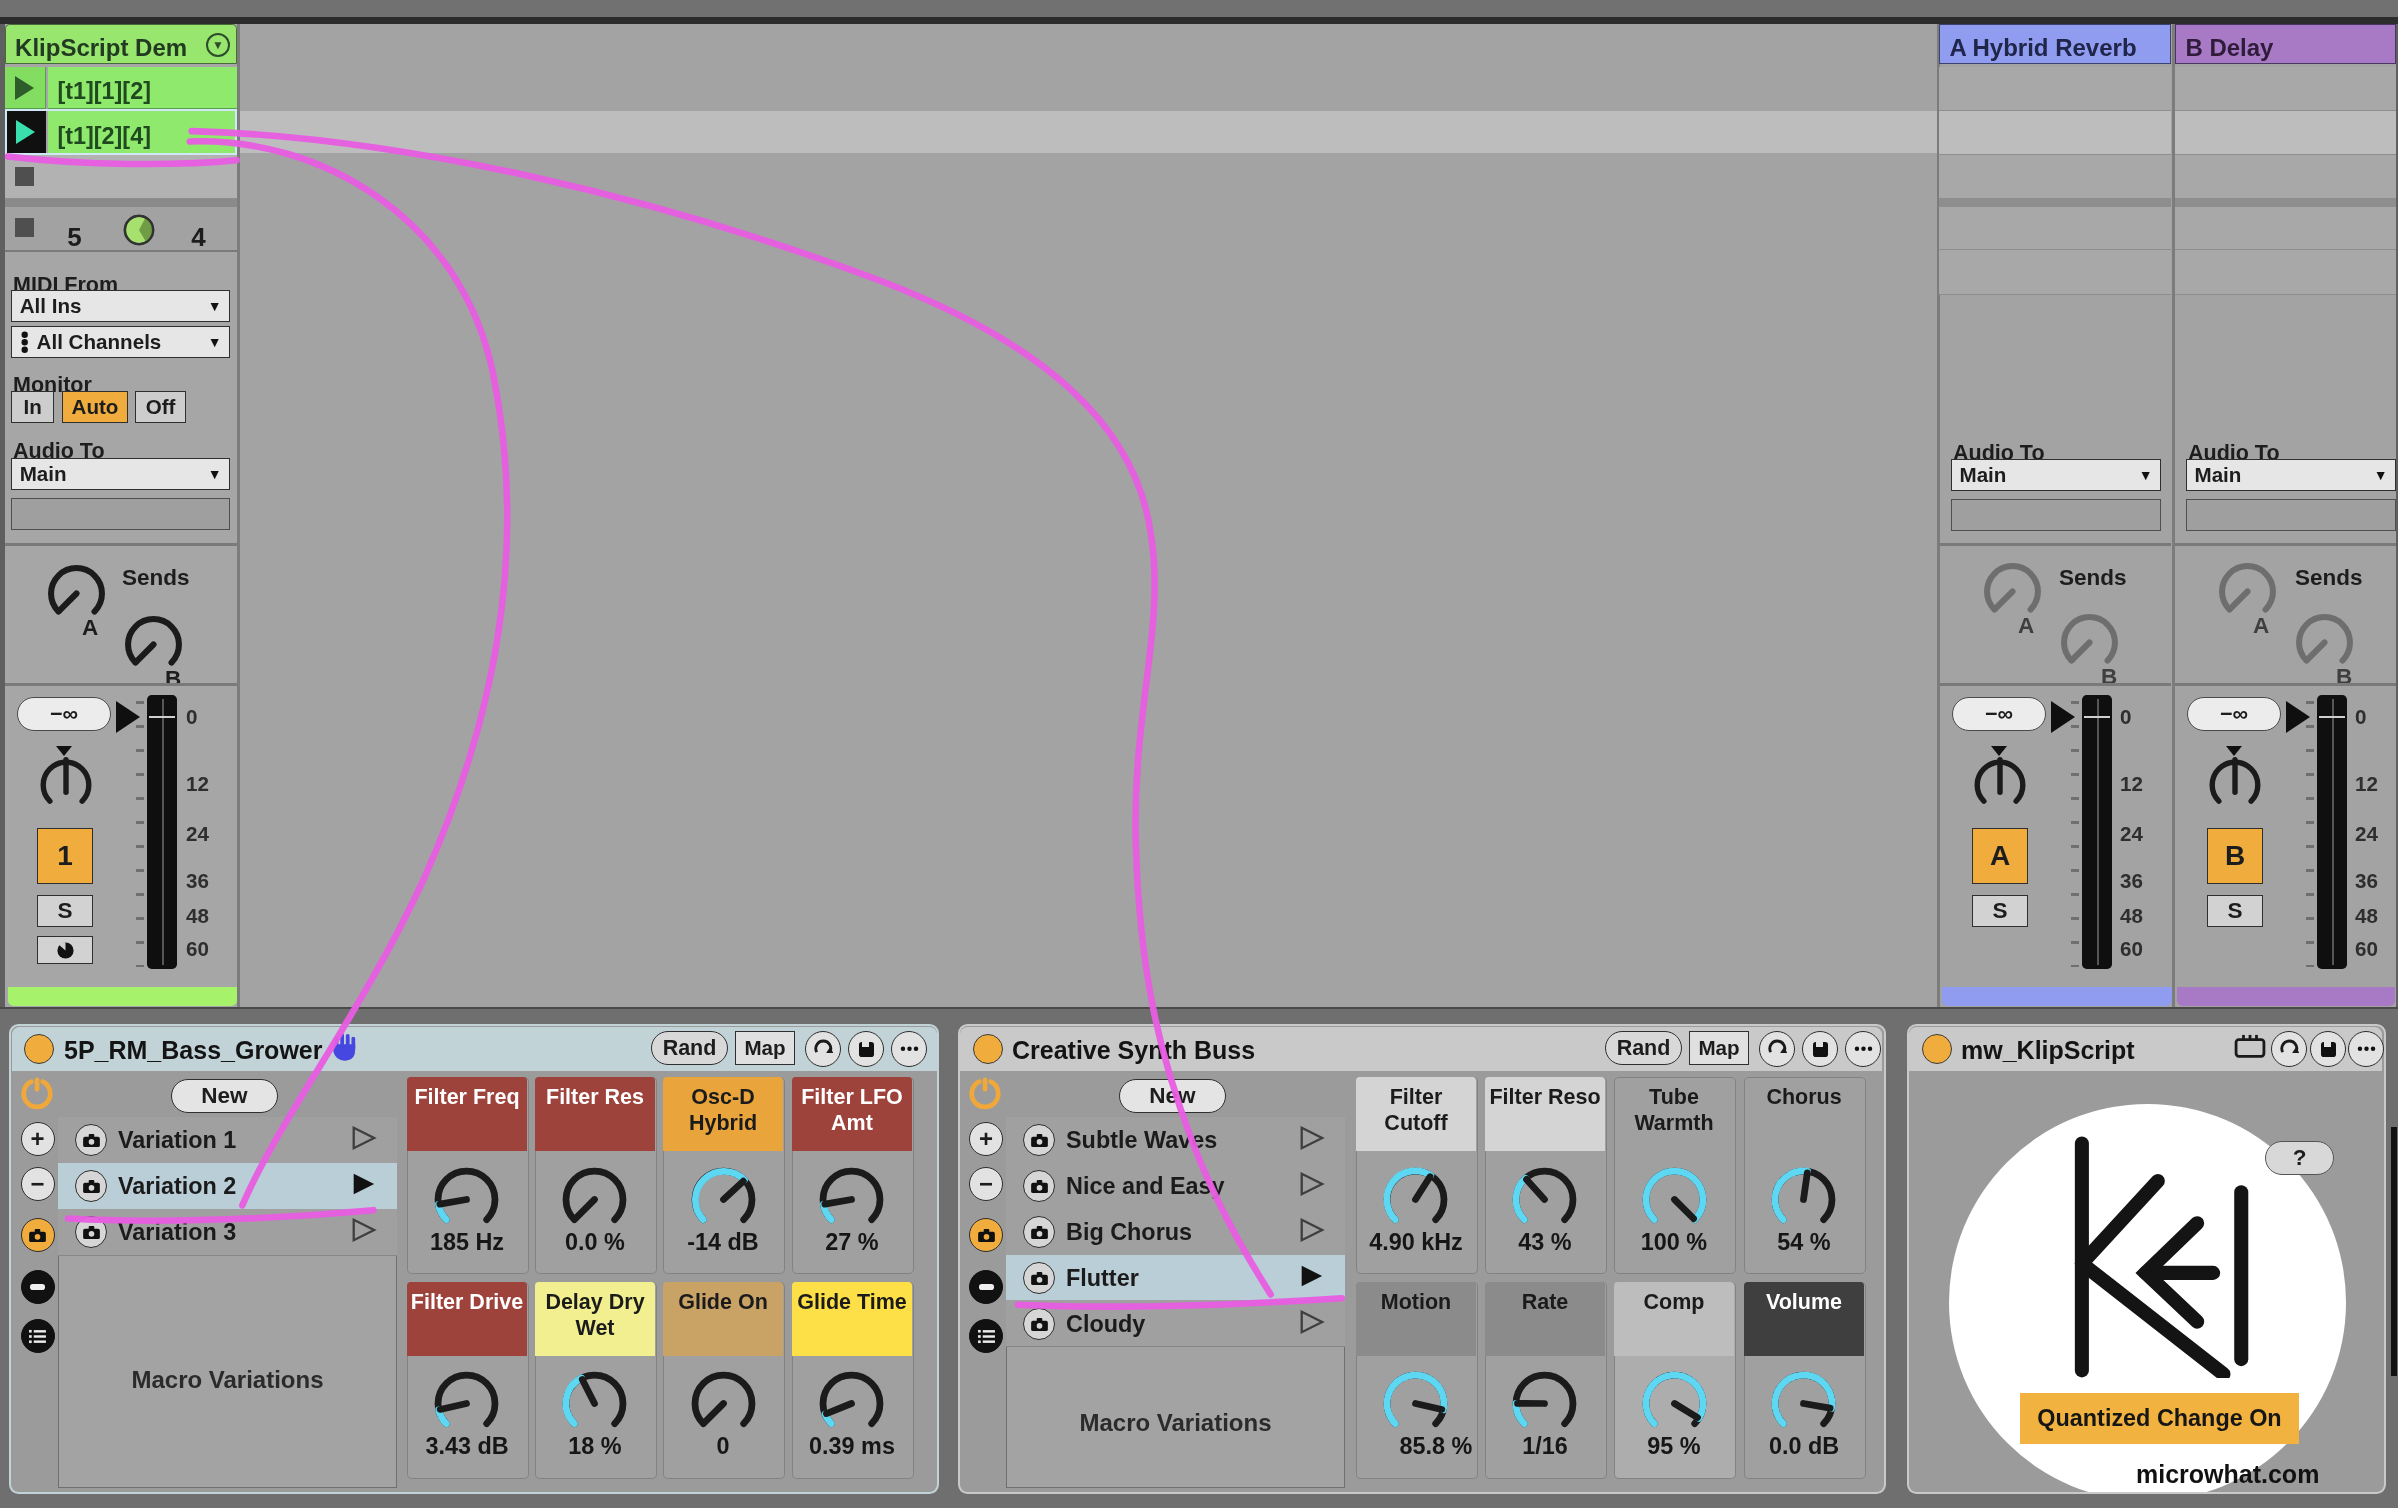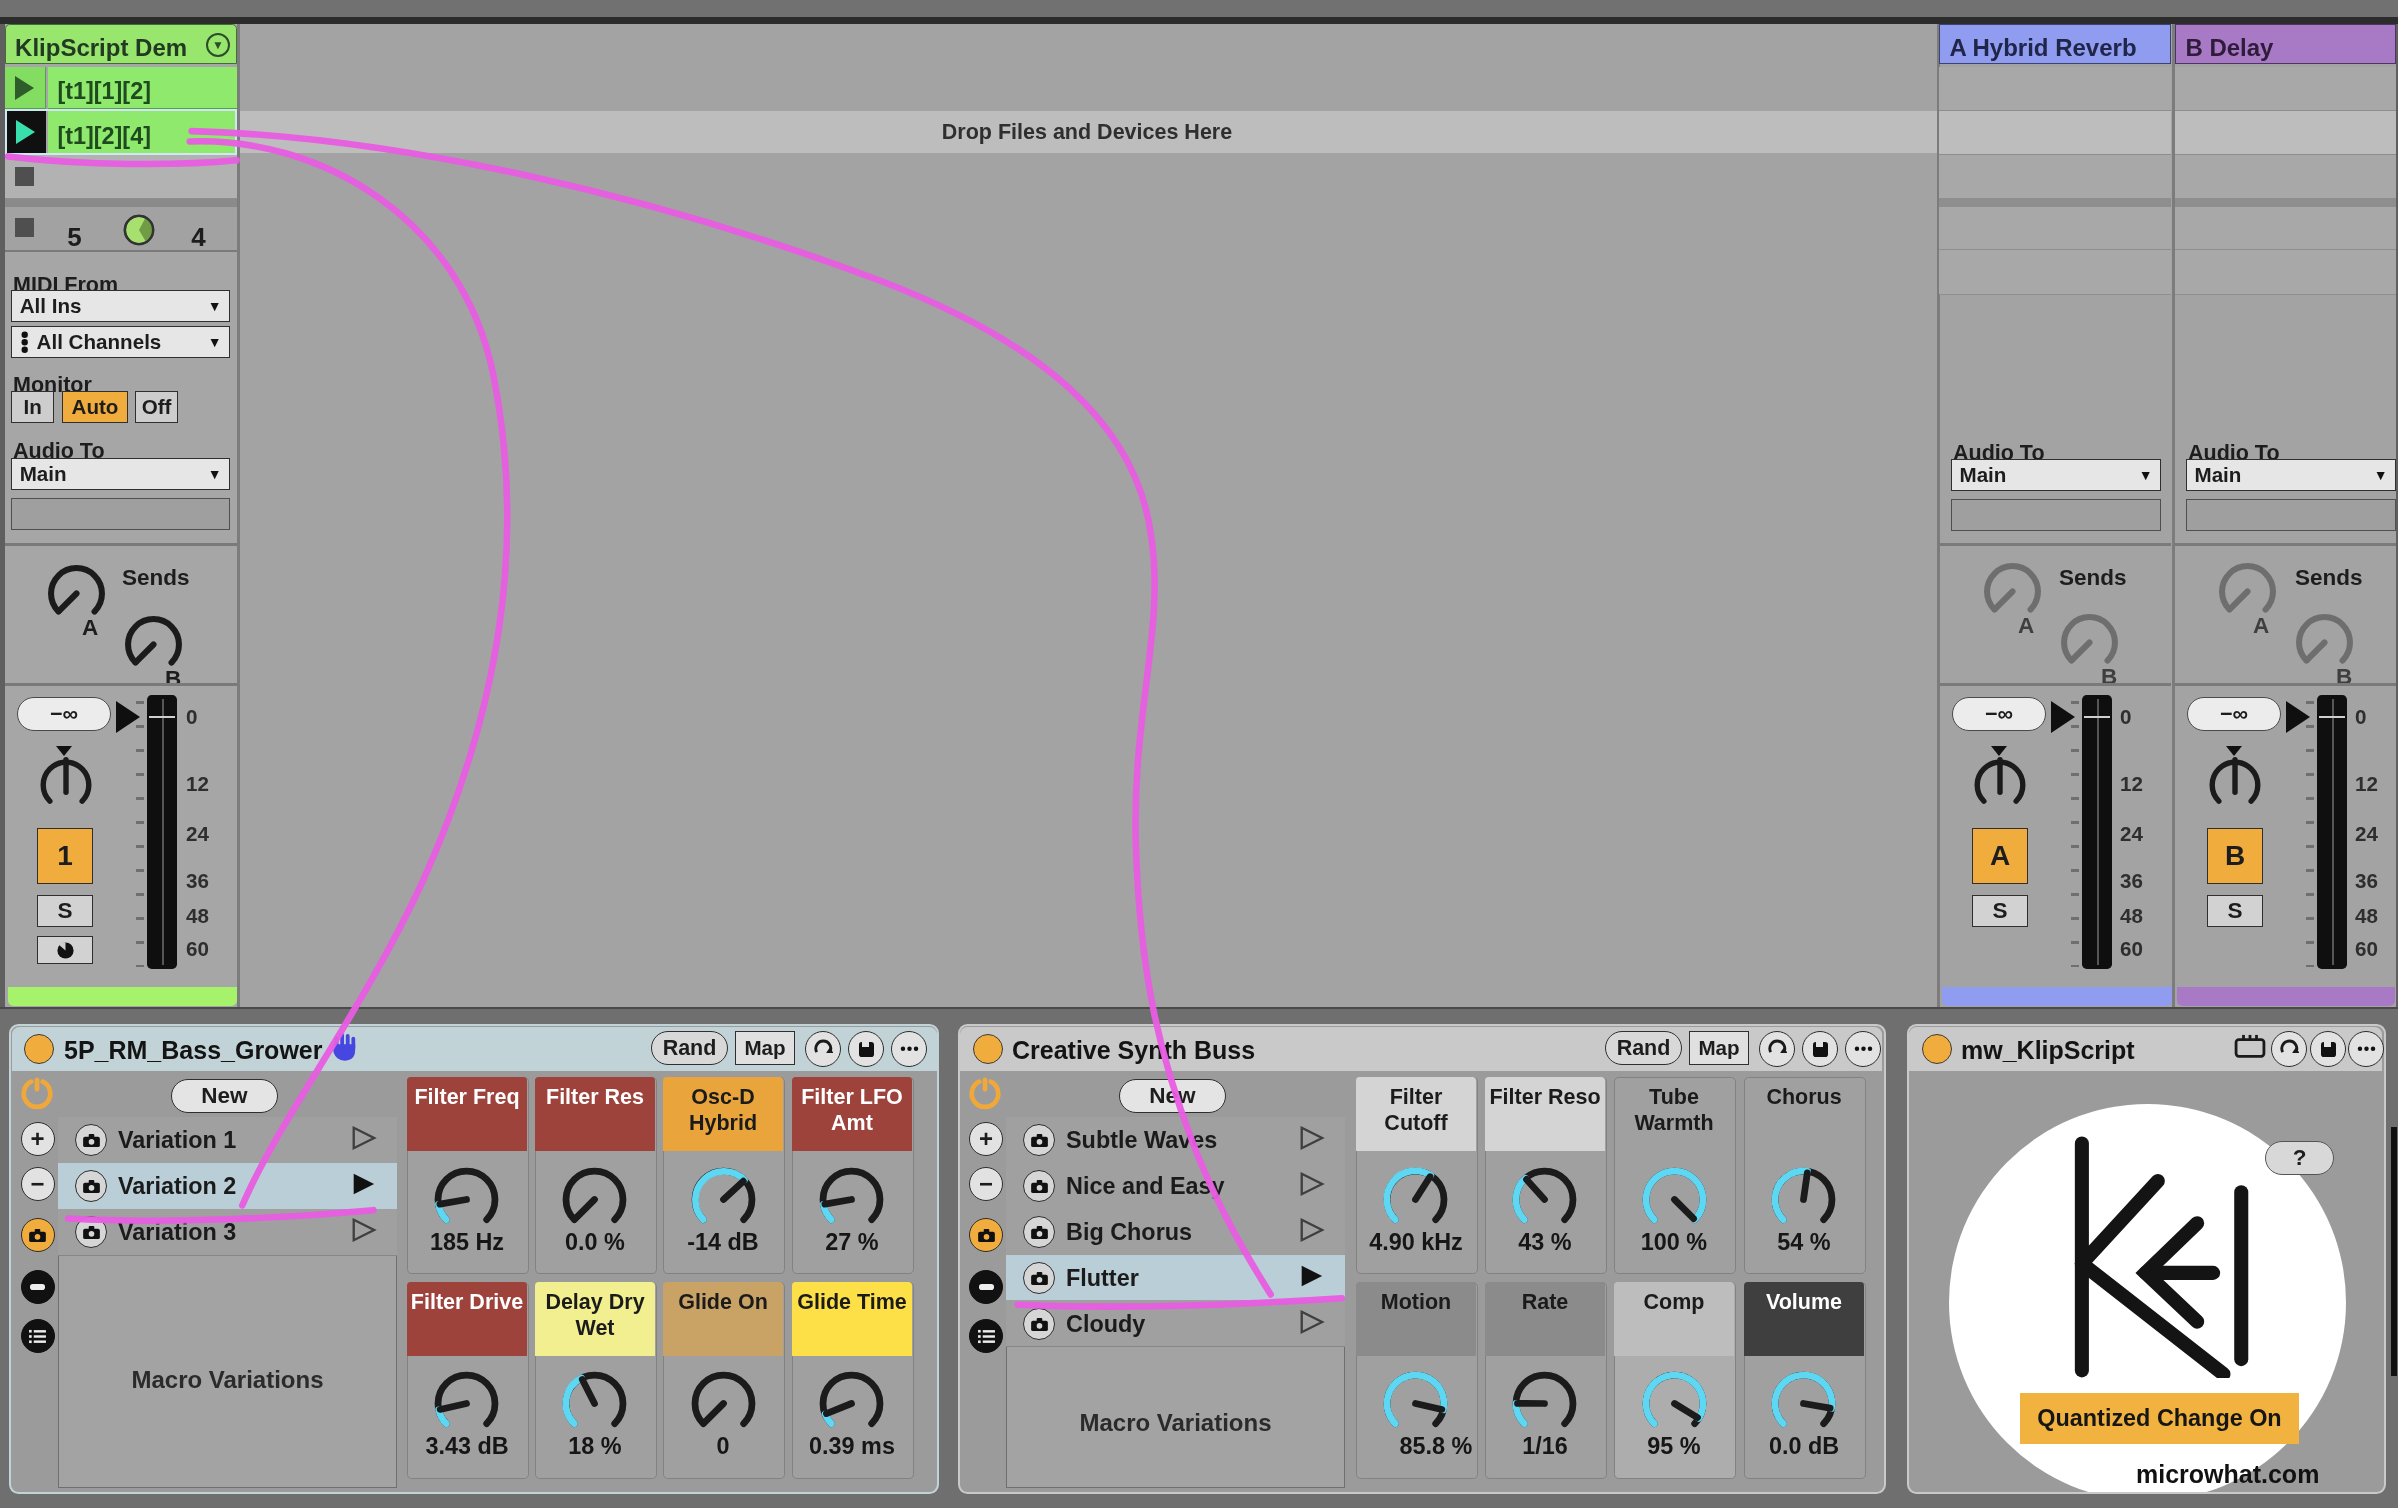--- a/index.html
+++ b/index.html
@@ -43,21 +43,20 @@
 
   
   <div class="abs" style="left:0;top:0;width:2399px;height:17px;background:#717171;"></div>
   <div class="abs" style="left:0;top:17px;width:2399px;height:7.5px;background:#2c2c2c;"></div>
   <div class="abs" style="left:0;top:24px;width:2399px;height:983px;background:#a3a3a3;"></div>
   <div class="abs" style="left:0;top:24px;width:4.7px;height:983px;background:#5f5f5f;"></div>
   <div class="abs" style="left:2396px;top:24px;width:2.8px;height:983px;background:#5f5f5f;"></div>
 
   
   <div class="abs" style="left:237px;top:111px;width:1700px;height:42px;background:#bdbdbd;"></div>
-  <div class="abs ctr" style="left:237px;top:111px;width:1700px;height:42px;font-size:21.5px;font-weight:600;color:#2f2f2f;">Drop Files and Devices Here</div>
 
   
   <div class="abs" style="left:237px;top:24px;width:2.8px;height:983px;background:#7c7c7c;"></div>
   <div class="abs" style="left:1937px;top:24px;width:2.8px;height:983px;background:#7c7c7c;"></div>
   <div class="abs" style="left:2172px;top:24px;width:2.8px;height:983px;background:#7c7c7c;"></div>
 
   
   <div style="display:contents">
     <div class="abs" style="left:4.7px;top:24px;width:232px;height:983px;background:#a6a6a6;"></div>
 
@@ -117,21 +116,21 @@
             <circle cx="5" cy="12" r="3.4" fill="#111"></circle>
             <circle cx="5" cy="20" r="3.4" fill="#111"></circle>
           </svg>
         <span>All Channels</span>
       </span>
       <span class="car">▼</span>
     </div>
     <div class="abs b" style="left:13px;top:365px;font-size:21.5px;">Monitor</div>
     <div class="abs mbtn" style="left:11.2px;top:391px;width:43px;height:32px;">In</div>
     <div class="abs mbtn" style="left:62px;top:391px;width:66px;height:32px;background:#f0ad3e;">Auto</div>
-    <div class="abs mbtn" style="left:135px;top:391px;width:43px;height:32px;">Off</div>
+    <div class="abs mbtn" style="left:135px;top:391px;width:51px;height:32px;">Off</div>
     <div class="abs b" style="left:13px;top:431px;font-size:21.5px;">Audio To</div>
     <div class="abs dd" style="left:11.2px;top:458px;width:219px;height:32px;">
       <span>Main</span>
       <span class="car">▼</span>
     </div>
     <div class="abs" style="left:11.2px;top:498px;width:219px;height:32px;background:#9f9f9f;border:1.9px solid #4f4f4f;"></div>
 
     
     <div class="abs" style="left:4.7px;top:543px;width:232px;height:2.8px;background:#7a7a7a;"></div>
     <div class="abs b" style="left:122px;top:557px;font-size:22.5px;">Sends</div>

